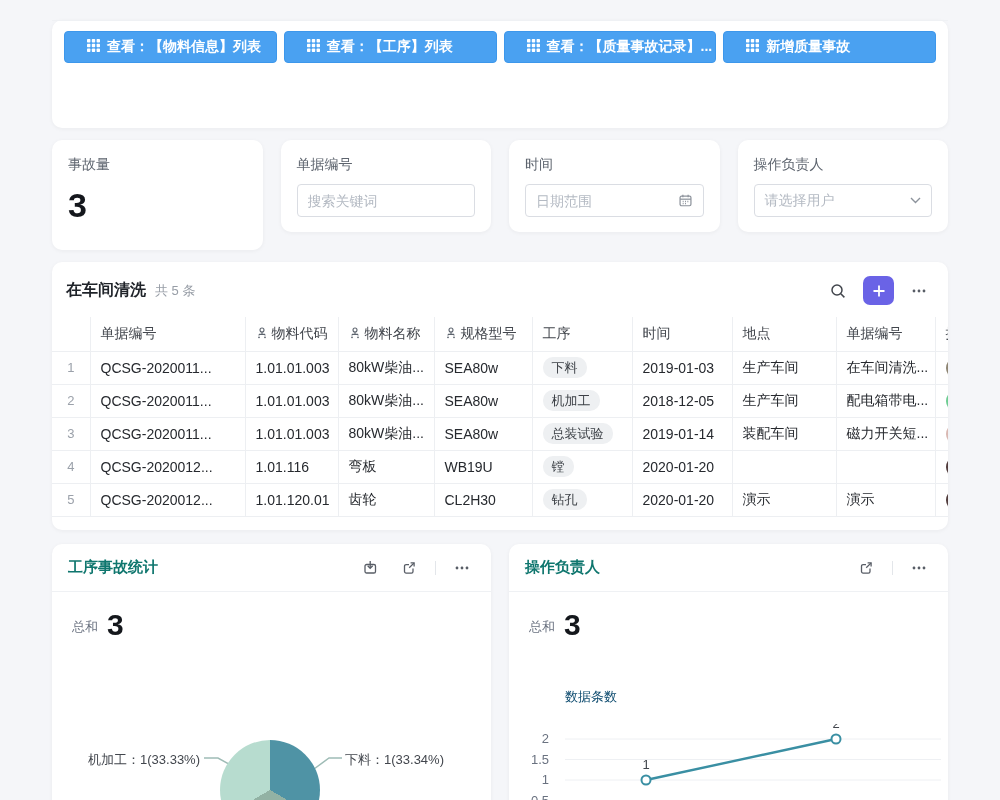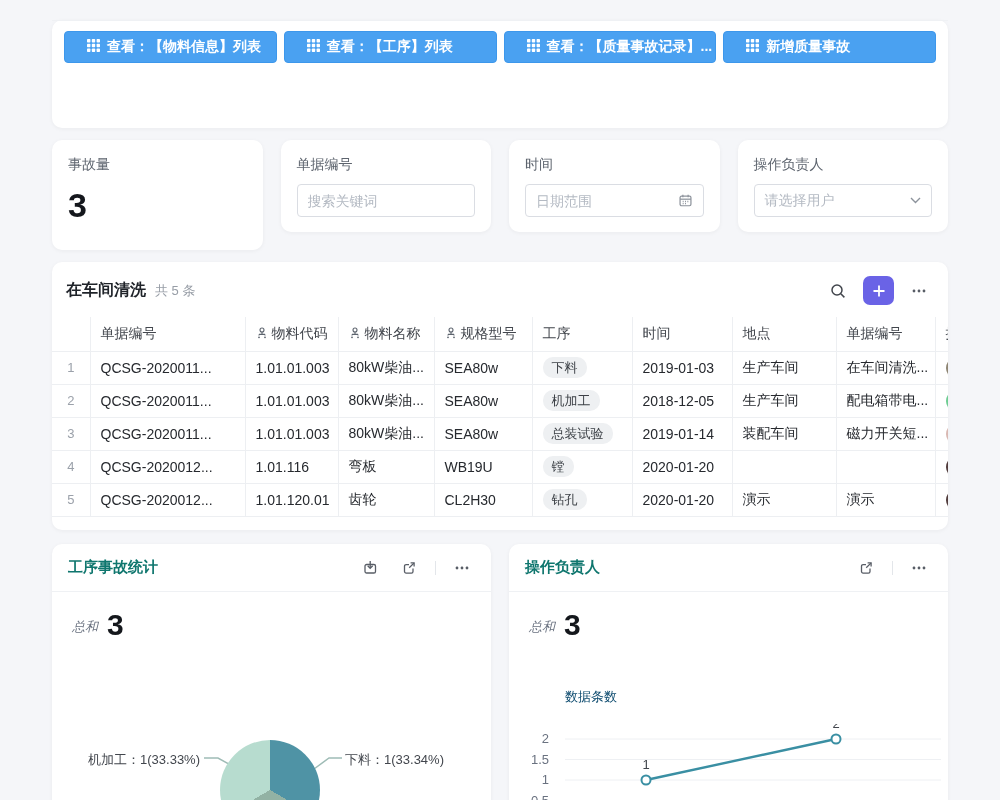--- a/index.html
+++ b/index.html
@@ -65,21 +65,21 @@
   .avatar { width:22px; height:22px; border-radius:50%; display:inline-block; vertical-align:middle; }
   tbody tr { cursor:pointer; }
   
   .charts-row { display:flex; gap:18px; }
   .chart-card { position:relative; width:439px; height:280px; overflow:hidden; }
   .chart-head { display:flex; align-items:center; height:48px; padding:0 16px 0 16px; border-bottom:1px solid #eff1f4; }
   .chart-title { font-size:15px; font-weight:700; color:#0f766e; }
   .chart-icons { margin-left:auto; display:flex; align-items:center; gap:13px; }
   .v-div { width:1px; height:14px; background:#e3e6ea; }
   .total-row { display:flex; align-items:flex-end; gap:9px; padding:18px 0 0 20px; }
-  .total-label { font-size:13px; color:#6a7280; padding-bottom:4px;font-style:italic; }
+  .total-label { font-size:13px; color:#6a7280; padding-bottom:4px; }
   .total-value { font-size:30px; font-weight:700; color:#14171c; line-height:1; }
   .pie-area { position:absolute; left:0; top:48px; width:439px; height:232px; }
   .pie { position:absolute; left:168px; top:148px; width:100px; height:100px; border-radius:50%; }
   .pie-label { position:absolute; font-size:13px; color:#42464d; white-space:nowrap; }
   .pie-label.left { left:4px; top:159px; width:144px; text-align:right; }
   .pie-label.right { left:293px; top:159px; }
   .leader-svg { position:absolute; left:0; top:0; width:439px; height:232px; pointer-events:none; }
   .line-area { position:absolute; left:0; top:48px; width:439px; height:232px; }
   .ylabel { position:absolute; left:56px; top:96px; font-size:13px; color:#0c4a6e; }
   #line-chart { position:absolute; left:12px; top:132px; }

